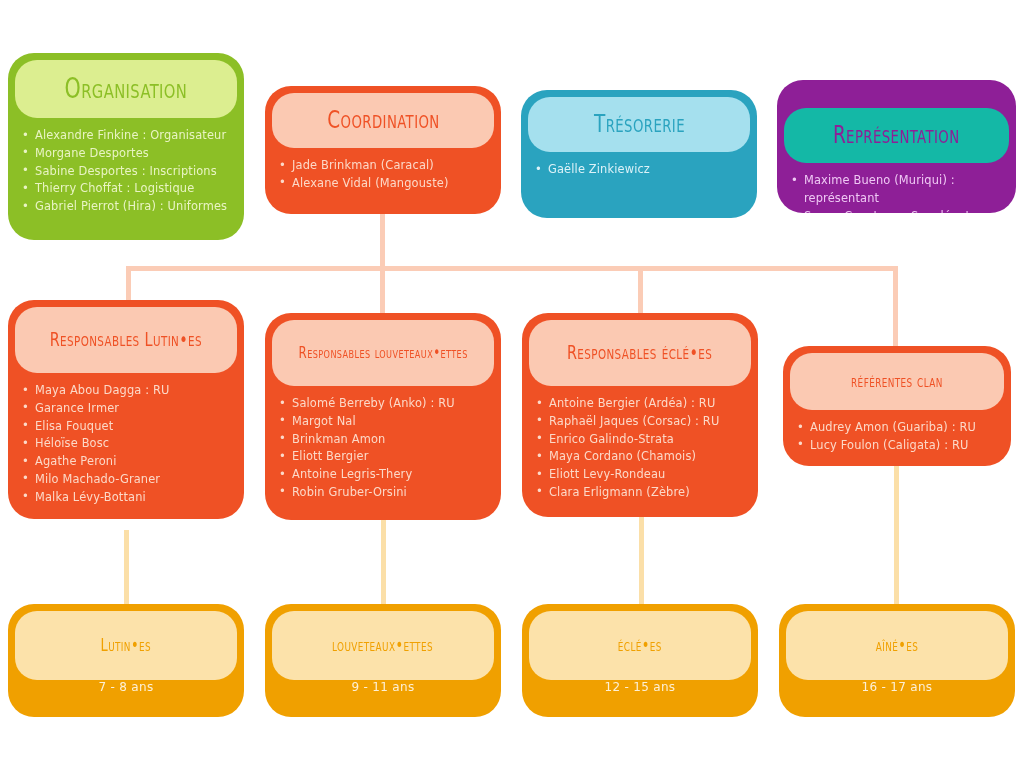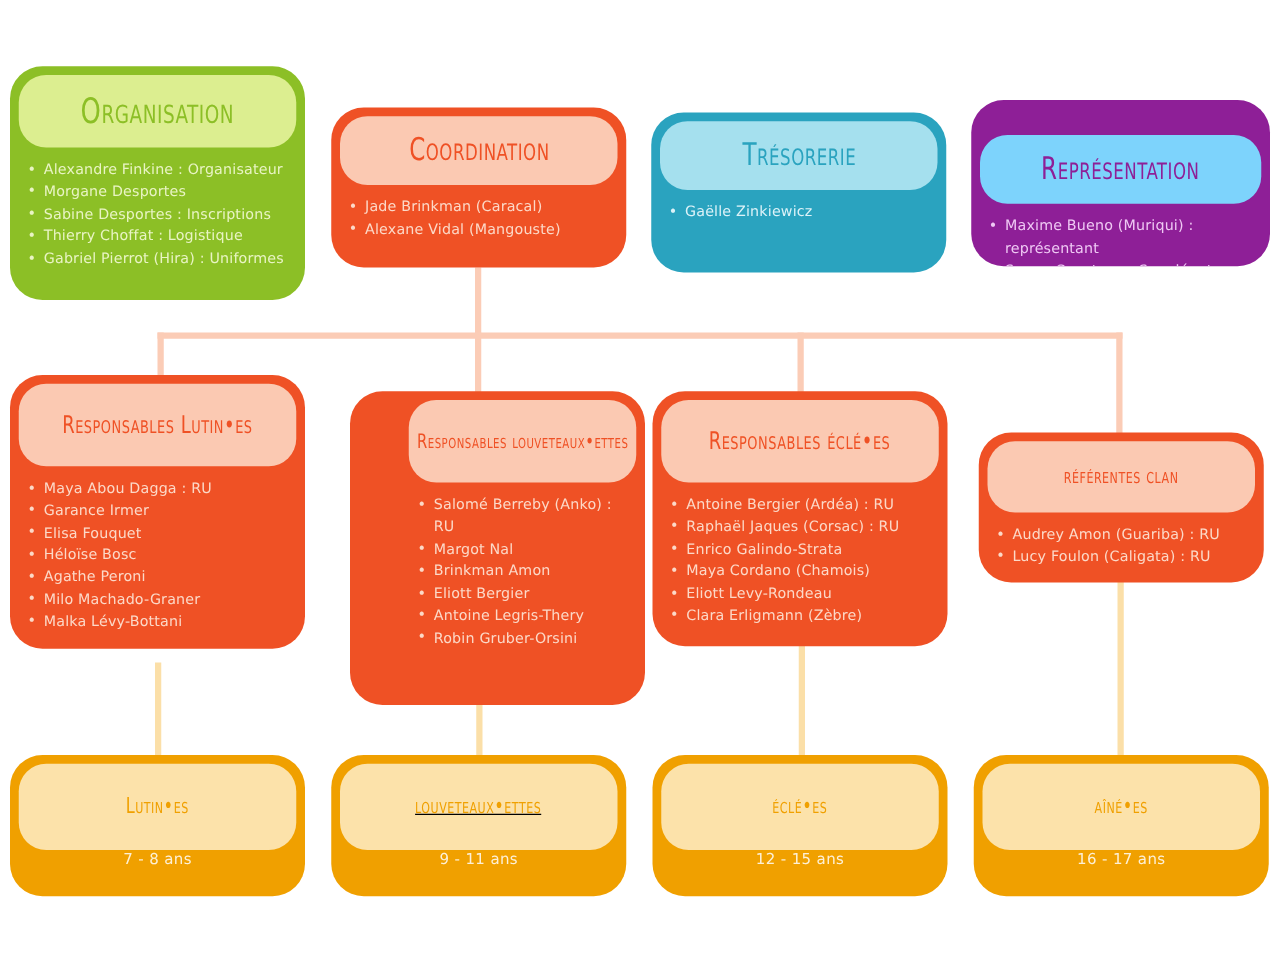--- a/index.html
+++ b/index.html
@@ -96,21 +96,21 @@
   .c-orange .card-body, .c-orange ul.people li,
   .c-orange ul.people li::before { color: #FCD9C8; }
 
   .c-teal        { background: #2AA3BF; }
   .c-teal .card-head { background: #A5E0EE; }
   .c-teal .card-title{ color: #2AA3BF; }
   .c-teal .card-body, .c-teal ul.people li,
   .c-teal ul.people li::before { color: #DCF2F8; }
 
   .c-purple        { background: #8E1F97; }
-  .c-purple .card-head { background: #7dd3fc; margin-top: 28px; }
+  .c-purple .card-head { background: #14b8a6; margin-top: 28px; }
   .c-purple .card-title{ color: #8E1F97; }
   .c-purple .card-body, .c-purple ul.people li,
   .c-purple ul.people li::before { color: #EFC8F4; }
 
   
   .c-yellow        { background: #F0A000; }
   .c-yellow .card-head { background: #FCE2AA; }
   .c-yellow .card-title{ color: #F0A000; }
   .age-label {
     text-align: center;
@@ -207,21 +207,21 @@
         <li>Garance Irmer</li>
         <li>Elisa Fouquet</li>
         <li>Héloïse Bosc</li>
         <li>Agathe Peroni</li>
         <li>Milo Machado-Graner</li>
         <li>Malka Lévy-Bottani</li>
       </ul>
     </div>
   </div>
 
-  <div class="card c-orange t-xs" style="left:280px; top:313px; width:236px; height:251px;padding-left:40px;">
+  <div class="card c-orange t-xs" style="left:265px; top:313px; width:236px; height:207px;">
     <div class="card-head" style="height:66px;">
       <div class="card-title">Responsables louveteaux•ettes</div>
     </div>
     <div class="card-body">
       <ul class="people">
         <li>Salomé Berreby (Anko) : RU</li>
         <li>Margot Nal</li>
         <li>Brinkman Amon</li>
         <li>Eliott Bergier</li>
         <li>Antoine Legris-Thery</li>
@@ -259,21 +259,21 @@
   </div>
 
   <div class="card c-yellow t-sm" style="left:8px; top:604px; width:236px; height:113px;">
     <div class="card-head" style="height:69px;">
       <div class="card-title">Lutin•es</div>
     </div>
     <div class="age-label">7 - 8 ans</div>
   </div>
 
   <div class="card c-yellow t-sm" style="left:265px; top:604px; width:236px; height:113px;">
-    <div class="card-head" style="height:69px;text-decoration:underline;">
+    <div class="card-head" style="height:69px;">
       <div class="card-title">louveteaux•ettes</div>
     </div>
     <div class="age-label">9 - 11 ans</div>
   </div>
 
   <div class="card c-yellow t-sm" style="left:522px; top:604px; width:236px; height:113px;">
     <div class="card-head" style="height:69px;">
       <div class="card-title">éclé•es</div>
     </div>
     <div class="age-label">12 - 15 ans</div>

